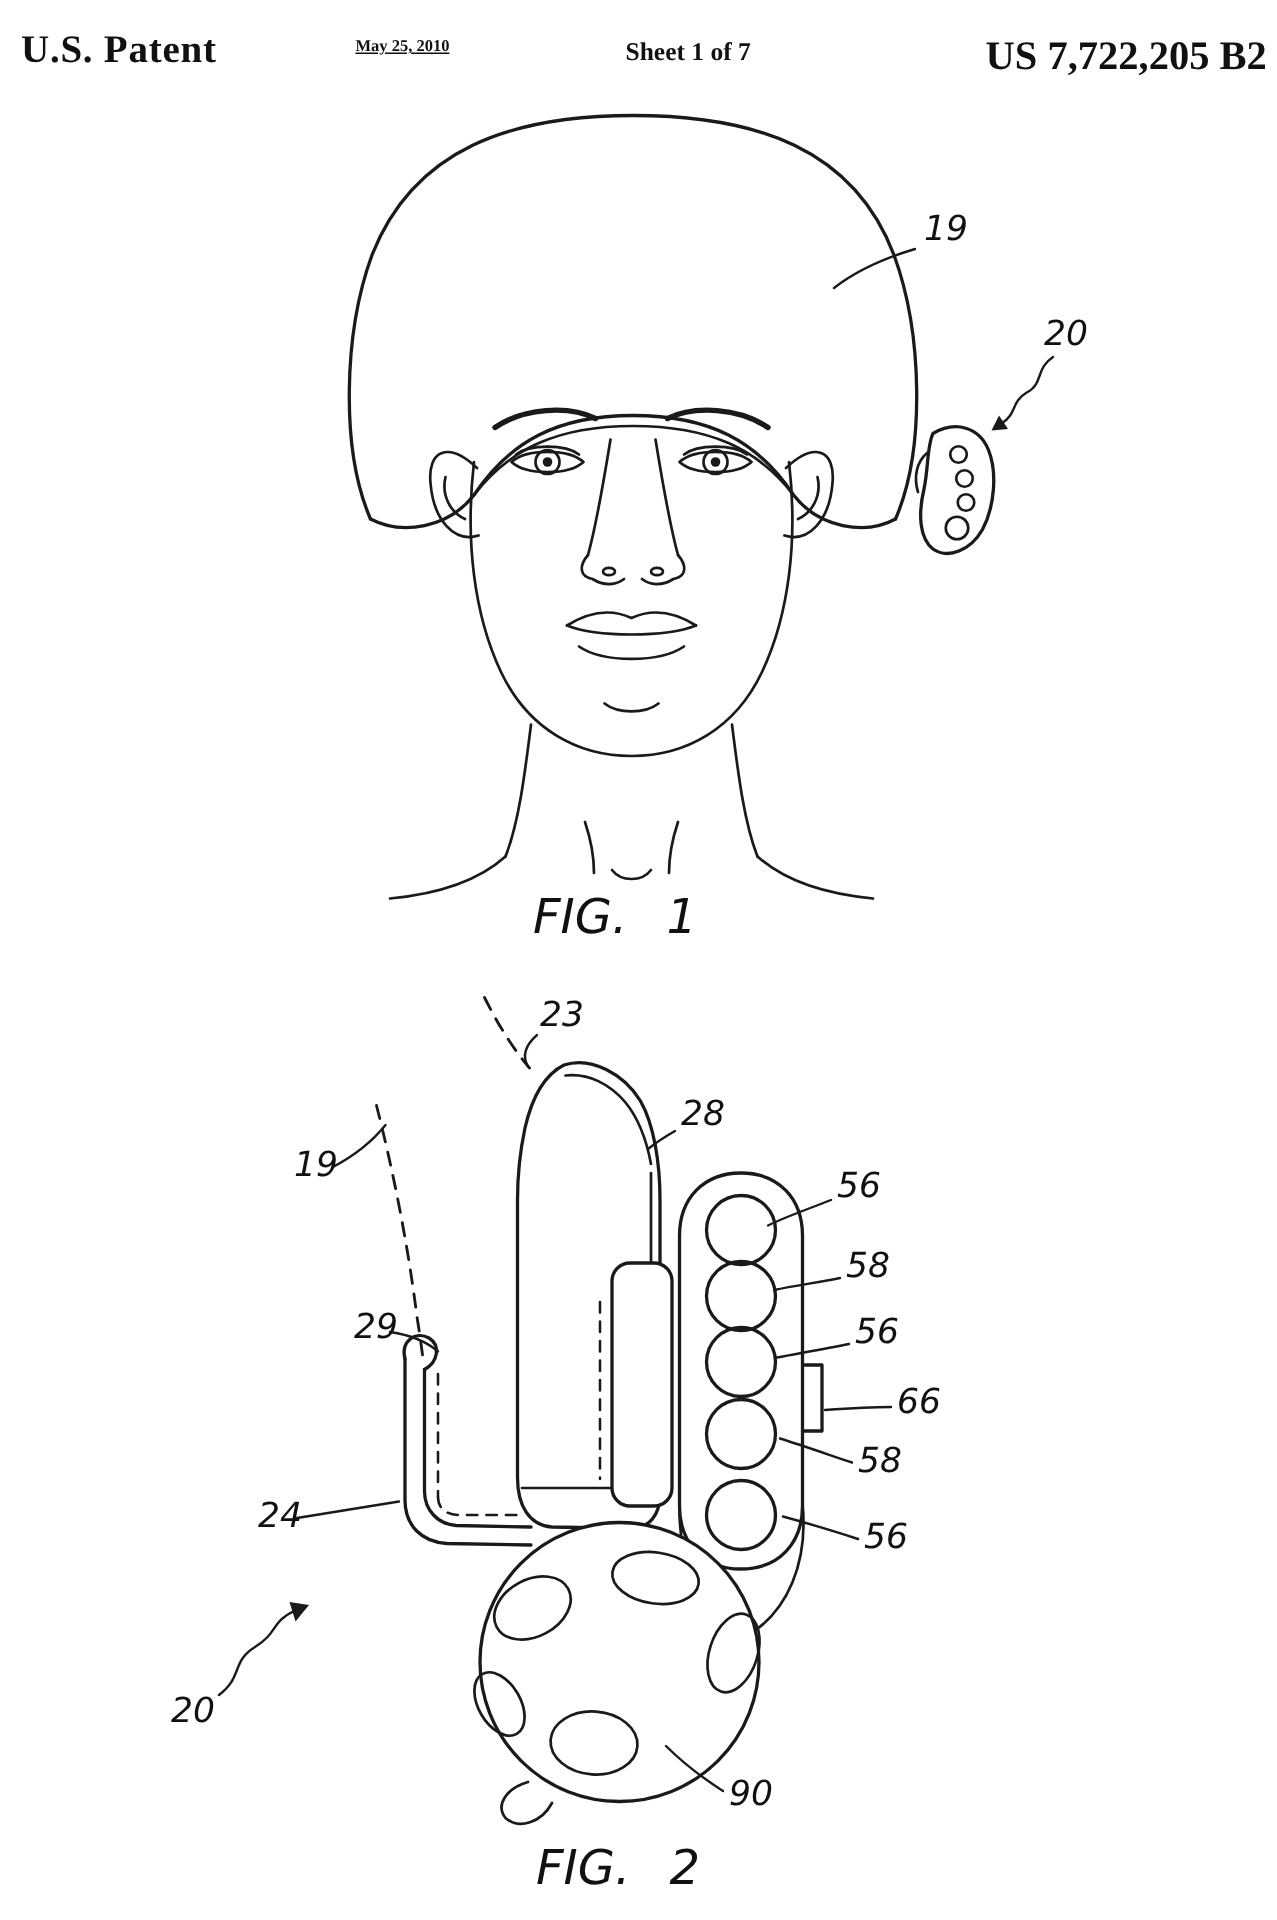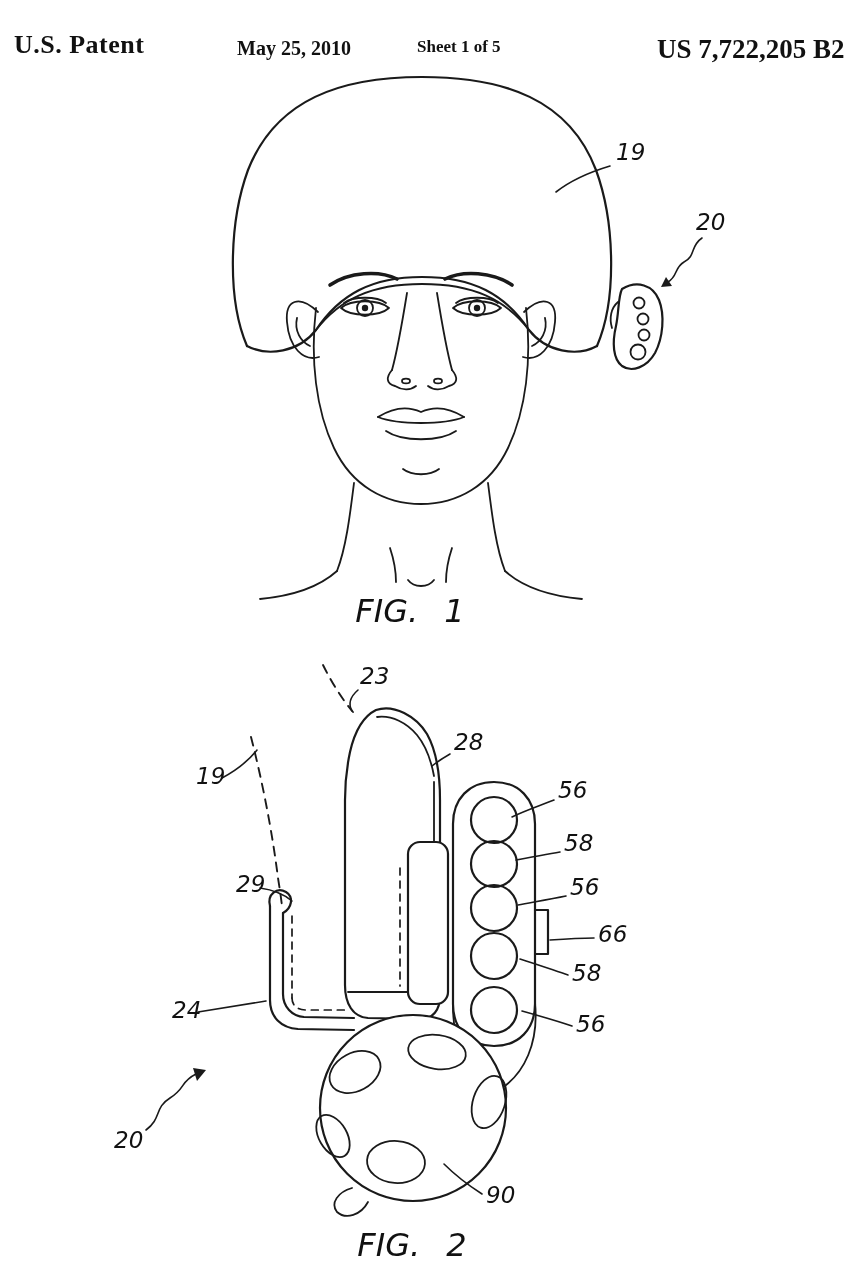--- a/index.html
+++ b/index.html
@@ -4,24 +4,24 @@
 <style>
   html,body{margin:0;padding:0;background:#e8e8e8;}
   .page{
     position:relative;
     width:851px;height:1280px;
     margin:0 auto;
     background:#ffffff;
     overflow:hidden;
     font-family:"Liberation Serif", serif;
   }
-  .hdr{position:absolute;top:16px;left:0;width:100%;height:60px;}
+  .hdr{position:absolute;top:4px;left:0;width:100%;height:60px;}
   .hdr span{position:absolute;white-space:nowrap;color:#111;font-weight:bold;}
   .hdr .title{left:14px;top:14px;font-size:26px;letter-spacing:.5px;}
-  .hdr .date{left:237px;top:21px;font-size:20px;}
+  .hdr .date{left:237px;top:21px;font-size:11px;text-decoration:underline;}
   .hdr .sheet{left:417px;top:21px;font-size:17px;}
   .hdr .patno{left:657px;top:18px;font-size:27px;}
   svg{position:absolute;top:0;left:0;}
   .ln{fill:none;stroke:#1a1a1a;stroke-width:2.2;stroke-linecap:round;stroke-linejoin:round;}
   .fine{fill:none;stroke:#1a1a1a;stroke-width:1.8;stroke-linecap:round;stroke-linejoin:round;}
   .brow{fill:none;stroke:#1a1a1a;stroke-width:3.6;stroke-linecap:round;}
   .wfill{fill:#ffffff;stroke:#1a1a1a;stroke-width:2.2;stroke-linejoin:round;}
   .dash{fill:none;stroke:#1a1a1a;stroke-width:1.9;stroke-dasharray:9 7;stroke-linecap:round;}
   .dash2{fill:none;stroke:#1a1a1a;stroke-width:1.7;stroke-dasharray:7 6;stroke-linecap:round;}
   .leader{fill:none;stroke:#1a1a1a;stroke-width:1.6;stroke-linecap:round;}
@@ -30,21 +30,21 @@
   .cap{font-family:"DejaVu Sans",sans-serif;font-style:italic;font-size:32px;fill:#111;word-spacing:16px;text-anchor:middle;}
 </style>
 </head>
 <body>
 
 <div class="page">
 
   <div class="hdr">
     <span class="title">U.S. Patent</span>
     <span class="date">May 25, 2010</span>
-    <span class="sheet">Sheet 1 of 5</span>
+    <span class="sheet">Sheet 1 of 7</span>
     <span class="patno">US 7,722,205 B2</span>
   </div>
 
   <svg width="851" height="1280" viewBox="0 0 851 1280">
 
     <g>
 
       <g>
         <path class="ln" d="M 247,346 C 227,300 229,222 248,170 C 276,99 341,77 422,77 C 504,77 569,99 596,170 C 615,222 617,300 597,346"></path>
         <path class="ln" d="M 247,346 C 268,357 299,352 316,330 C 340,294 372,277 422,277 C 473,277 505,294 529,330 C 546,352 577,357 597,346"></path>

